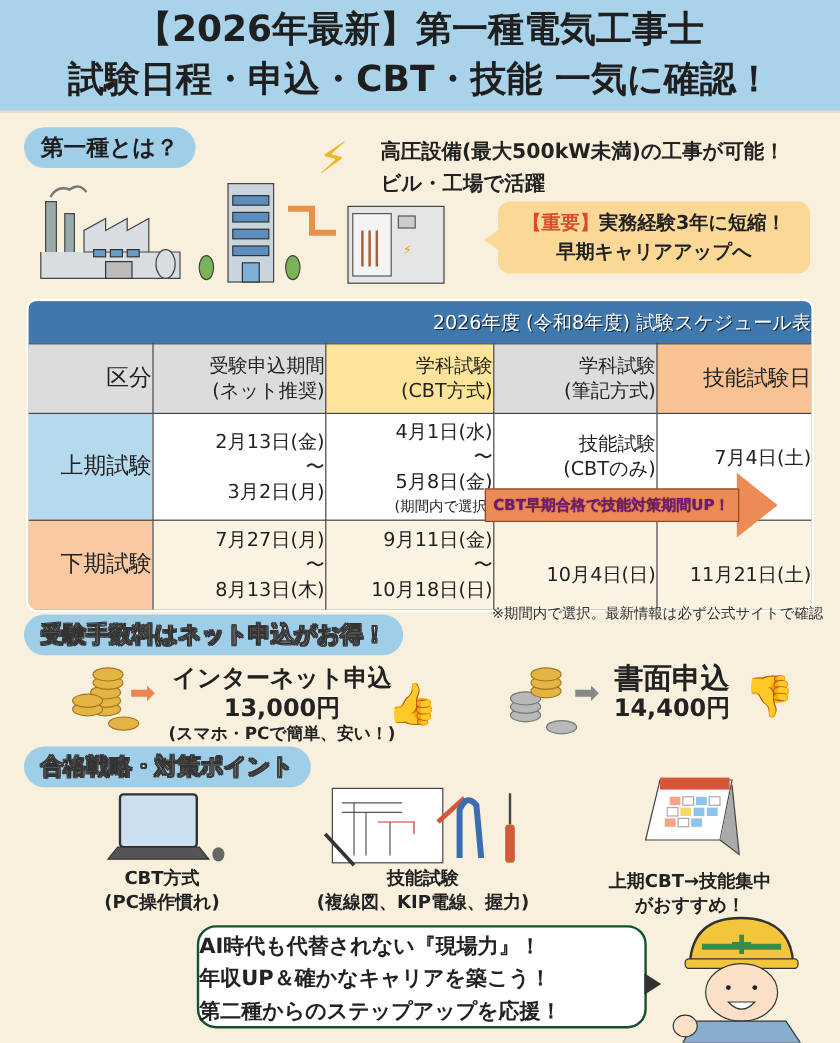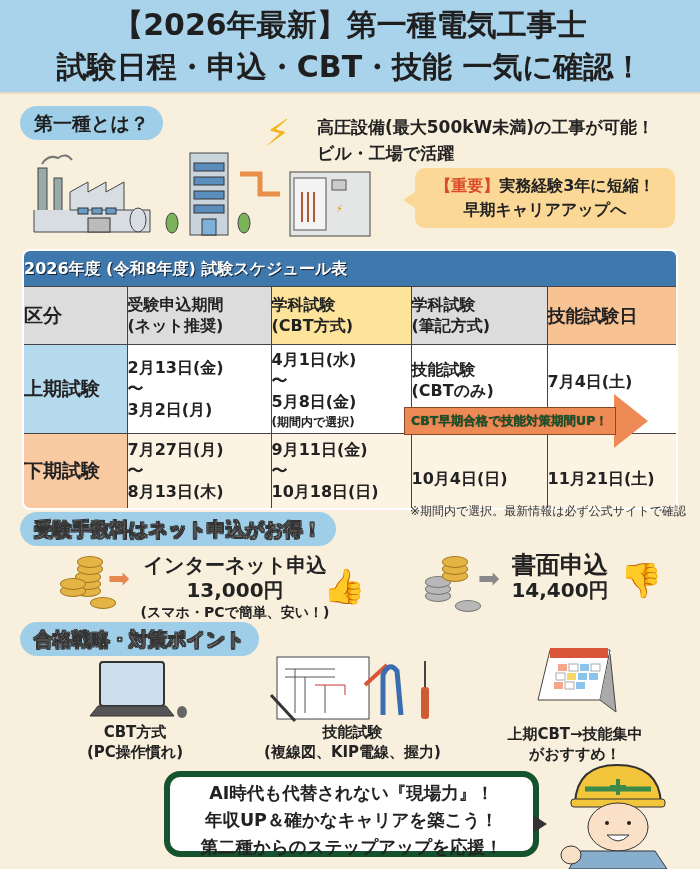--- a/index.html
+++ b/index.html
@@ -7,40 +7,40 @@
 .header{height:94px;background:#a9d3ea;text-align:center;padding-top:4px;border-bottom:2px solid #e9dcc0}
 .header .line{font-size:30px;font-weight:bold;line-height:42px;letter-spacing:0px;color:#1f1f1f}
 .pill{position:absolute;background:#9fcfe8;border-radius:18px;font-weight:bold;color:#1e1e1e;padding:0 14px;font-size:19px;line-height:34px}
 .pill.white-text{color:#fff;-webkit-text-stroke:0.5px #333;text-shadow:1px 1px 0 #333,-1px -1px 0 #333,1px -1px 0 #333,-1px 1px 0 #333}
 .abs{position:absolute}
 .desc{font-size:17px;font-weight:bold;line-height:26px}
 .callout{position:absolute;left:415px;top:168px;width:260px;height:60px;background:#fbd896;border-radius:10px;font-size:16px;font-weight:bold;text-align:center;padding-top:6px;line-height:24px}
 .callout:before{content:"";position:absolute;left:-12px;top:24px;border-right:12px solid #fbd896;border-top:8px solid transparent;border-bottom:8px solid transparent}
 .callout .red{color:#d94b2a}
 table.sched{position:absolute;left:22px;top:249px;width:656px;border-collapse:collapse;border:2px solid #333;border-radius:8px;overflow:hidden;background:#fff}
-table.sched td,table.sched th{border:1.5px solid #444;text-align:left;font-weight:bold;font-size:16px;line-height:21px}
+table.sched td,table.sched th{border:1.5px solid #444;text-align:right;font-weight:normal;font-size:16px;line-height:21px}
 .tt{background:#3f78ac;color:#fff;font-size:20px;height:36px;text-shadow:1px 1px 0 #123}
 .hgray{background:#dcdcdc;height:58px}
 .hyel{background:#fde49a}
 .horg{background:#f9c293}
 .rblue{background:#b5daee;font-size:19px !important}
 .rorg{background:#f9c9a2;font-size:19px !important}
 .rowup td{height:86px}
 .rowdn td{height:76px;background:#fdf3e3}
 .rowdn td.rorg{background:#f9c9a2}
 .small{font-size:12px}
 .arrow{position:absolute;left:404px;top:402px;width:242px;height:38px}
-.arrow .body{position:absolute;left:0;top:5px;width:212px;height:28px;background:#ed8a55;border:1.5px solid #8a4a2a;color:#14532d;font-size:12.5px;font-weight:bold;line-height:25px;padding-left:6px;text-shadow:0 0 1px #5a2a10}
+.arrow .body{position:absolute;left:0;top:5px;width:212px;height:28px;background:#ed8a55;border:1.5px solid #8a4a2a;color:#701a75;font-size:12.5px;font-weight:bold;line-height:25px;padding-left:6px;text-shadow:0 0 1px #5a2a10}
 .arrow .head{position:absolute;left:210px;top:-8px;width:0;height:0;border-left:34px solid #ed8a55;border-top:27px solid transparent;border-bottom:27px solid transparent}
 .note{position:absolute;right:14px;top:503px;font-size:12px;color:#333}
 .fee{text-align:center;font-weight:bold}
 .coin{position:absolute;width:26px;height:12px;border-radius:50%;background:#e4b445;border:1px solid #a47820}
 .coin.s{background:#b8b8b8;border-color:#777}
 .thumb{position:absolute;font-size:34px}
-.bubble{position:absolute;left:164px;top:771px;width:375px;height:86px;background:#fff;border:6px solid #14532d;border-radius:16px;text-align:center;font-weight:bold;font-size:17.5px;line-height:27px;padding-top:3px}
+.bubble{position:absolute;left:164px;top:771px;width:375px;height:86px;background:#fff;border:2px solid #14532d;border-radius:16px;text-align:left;font-weight:bold;font-size:17.5px;line-height:27px;padding-top:3px}
 .bubble:after{content:"";position:absolute;right:-14px;top:38px;border-left:14px solid #333;border-top:9px solid transparent;border-bottom:9px solid transparent}
 .label{position:absolute;text-align:center;font-weight:bold;font-size:15px;line-height:20px}
 </style>
 </head>
 <body>
 
 <div class="header">
   <div class="line">【2026年最新】第一種電気工事士</div>
   <div class="line">試験日程・申込・CBT・技能 一気に確認！</div>
 </div>

